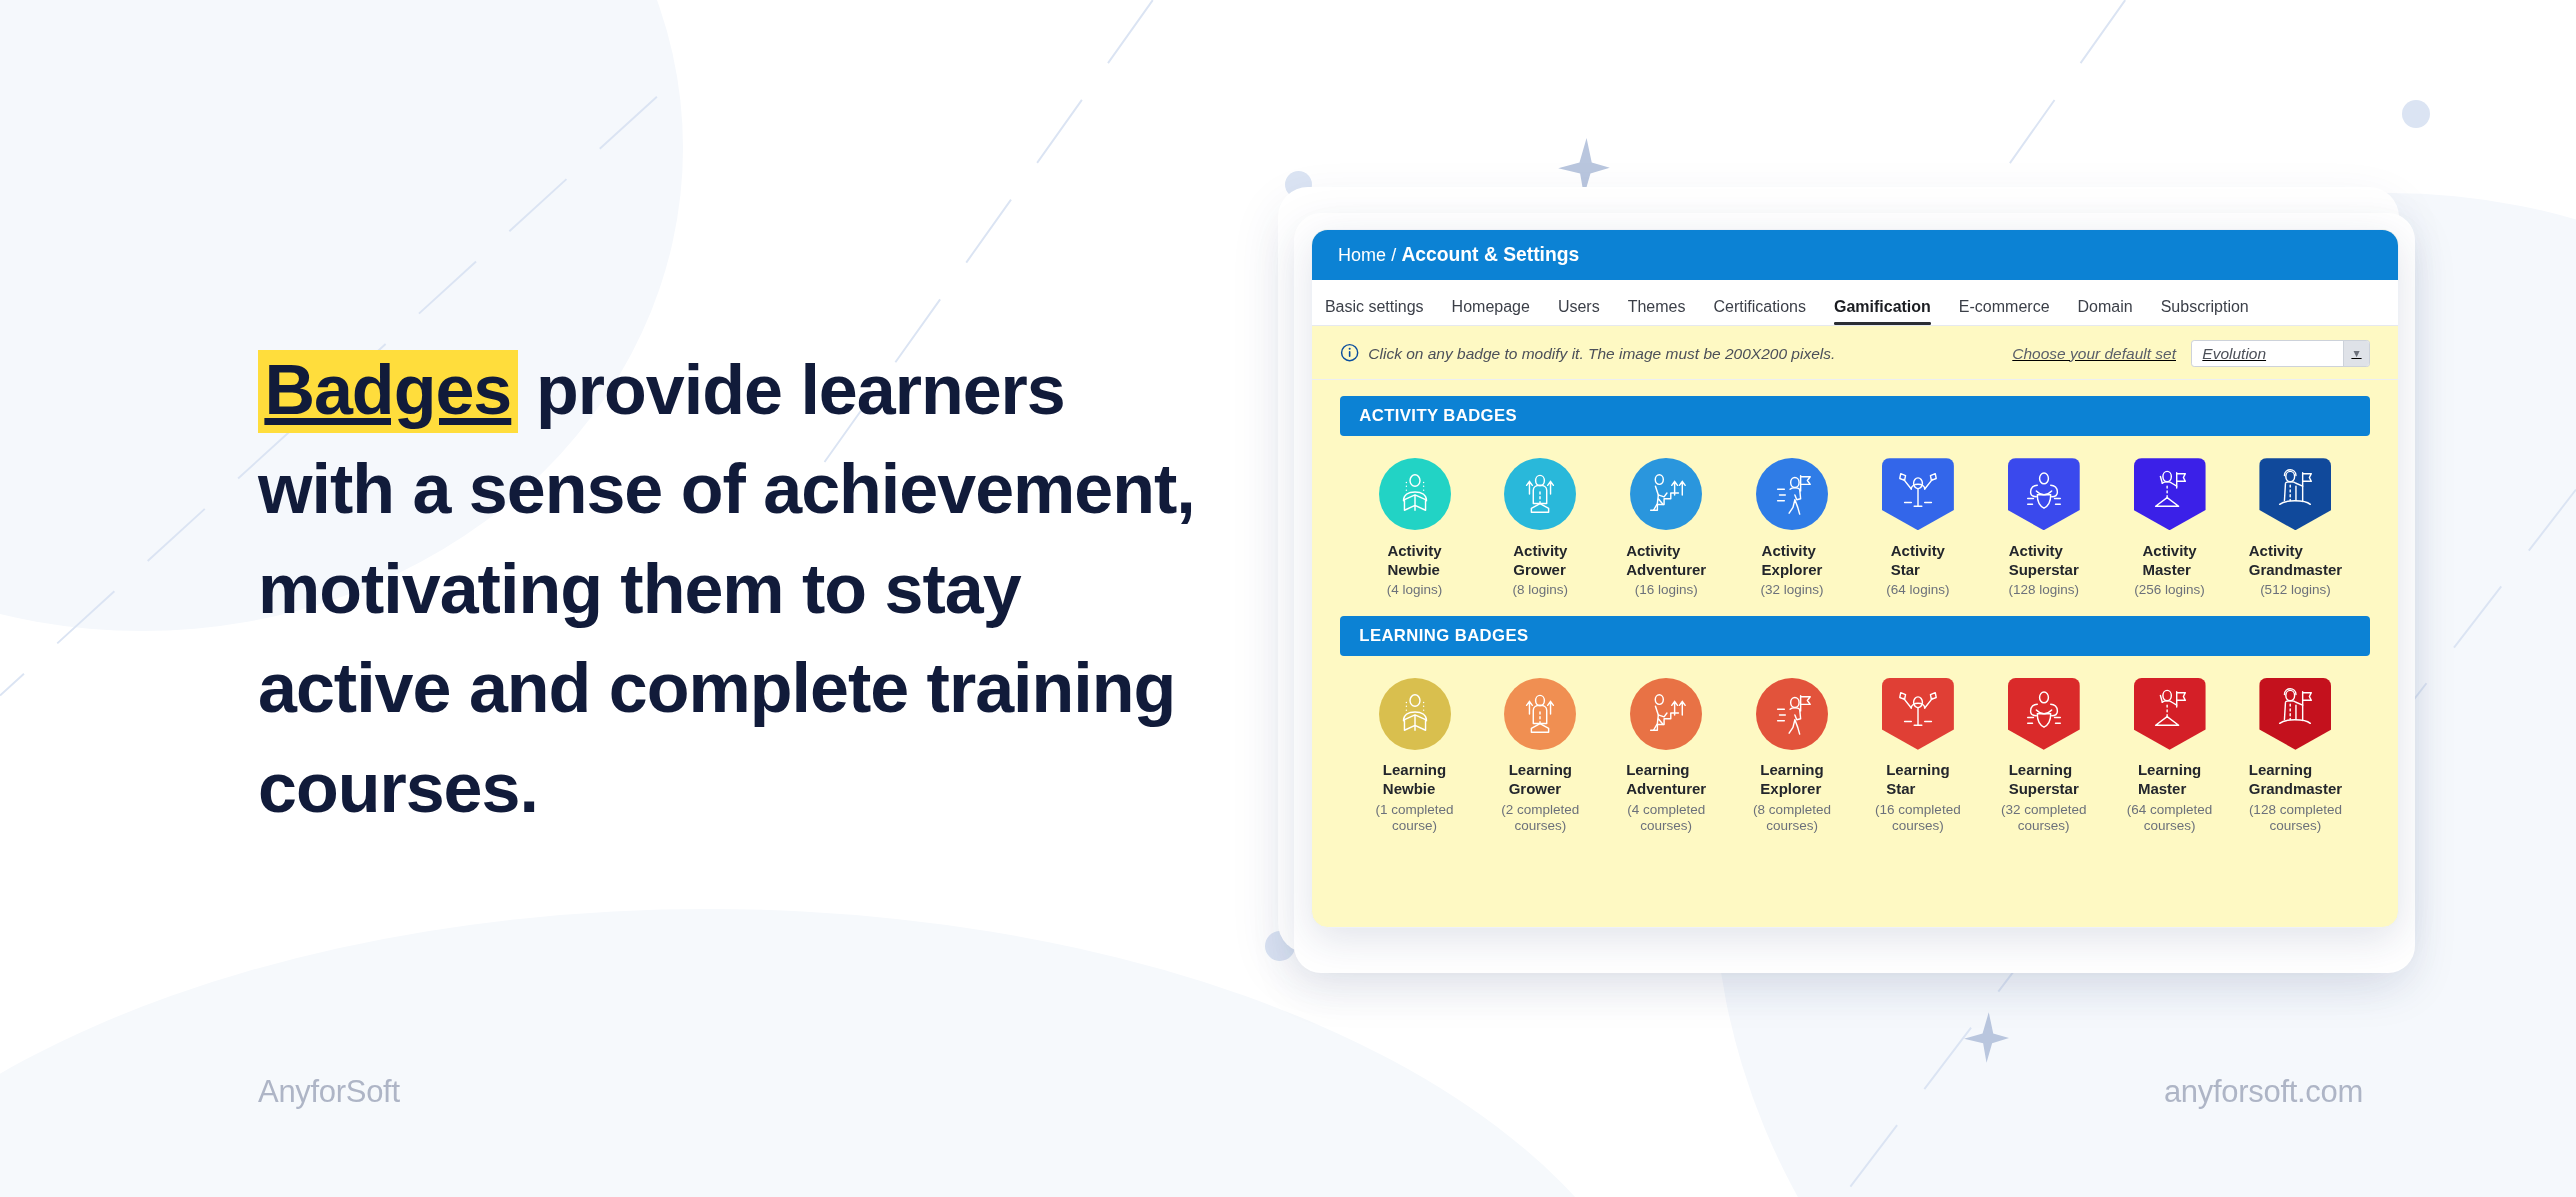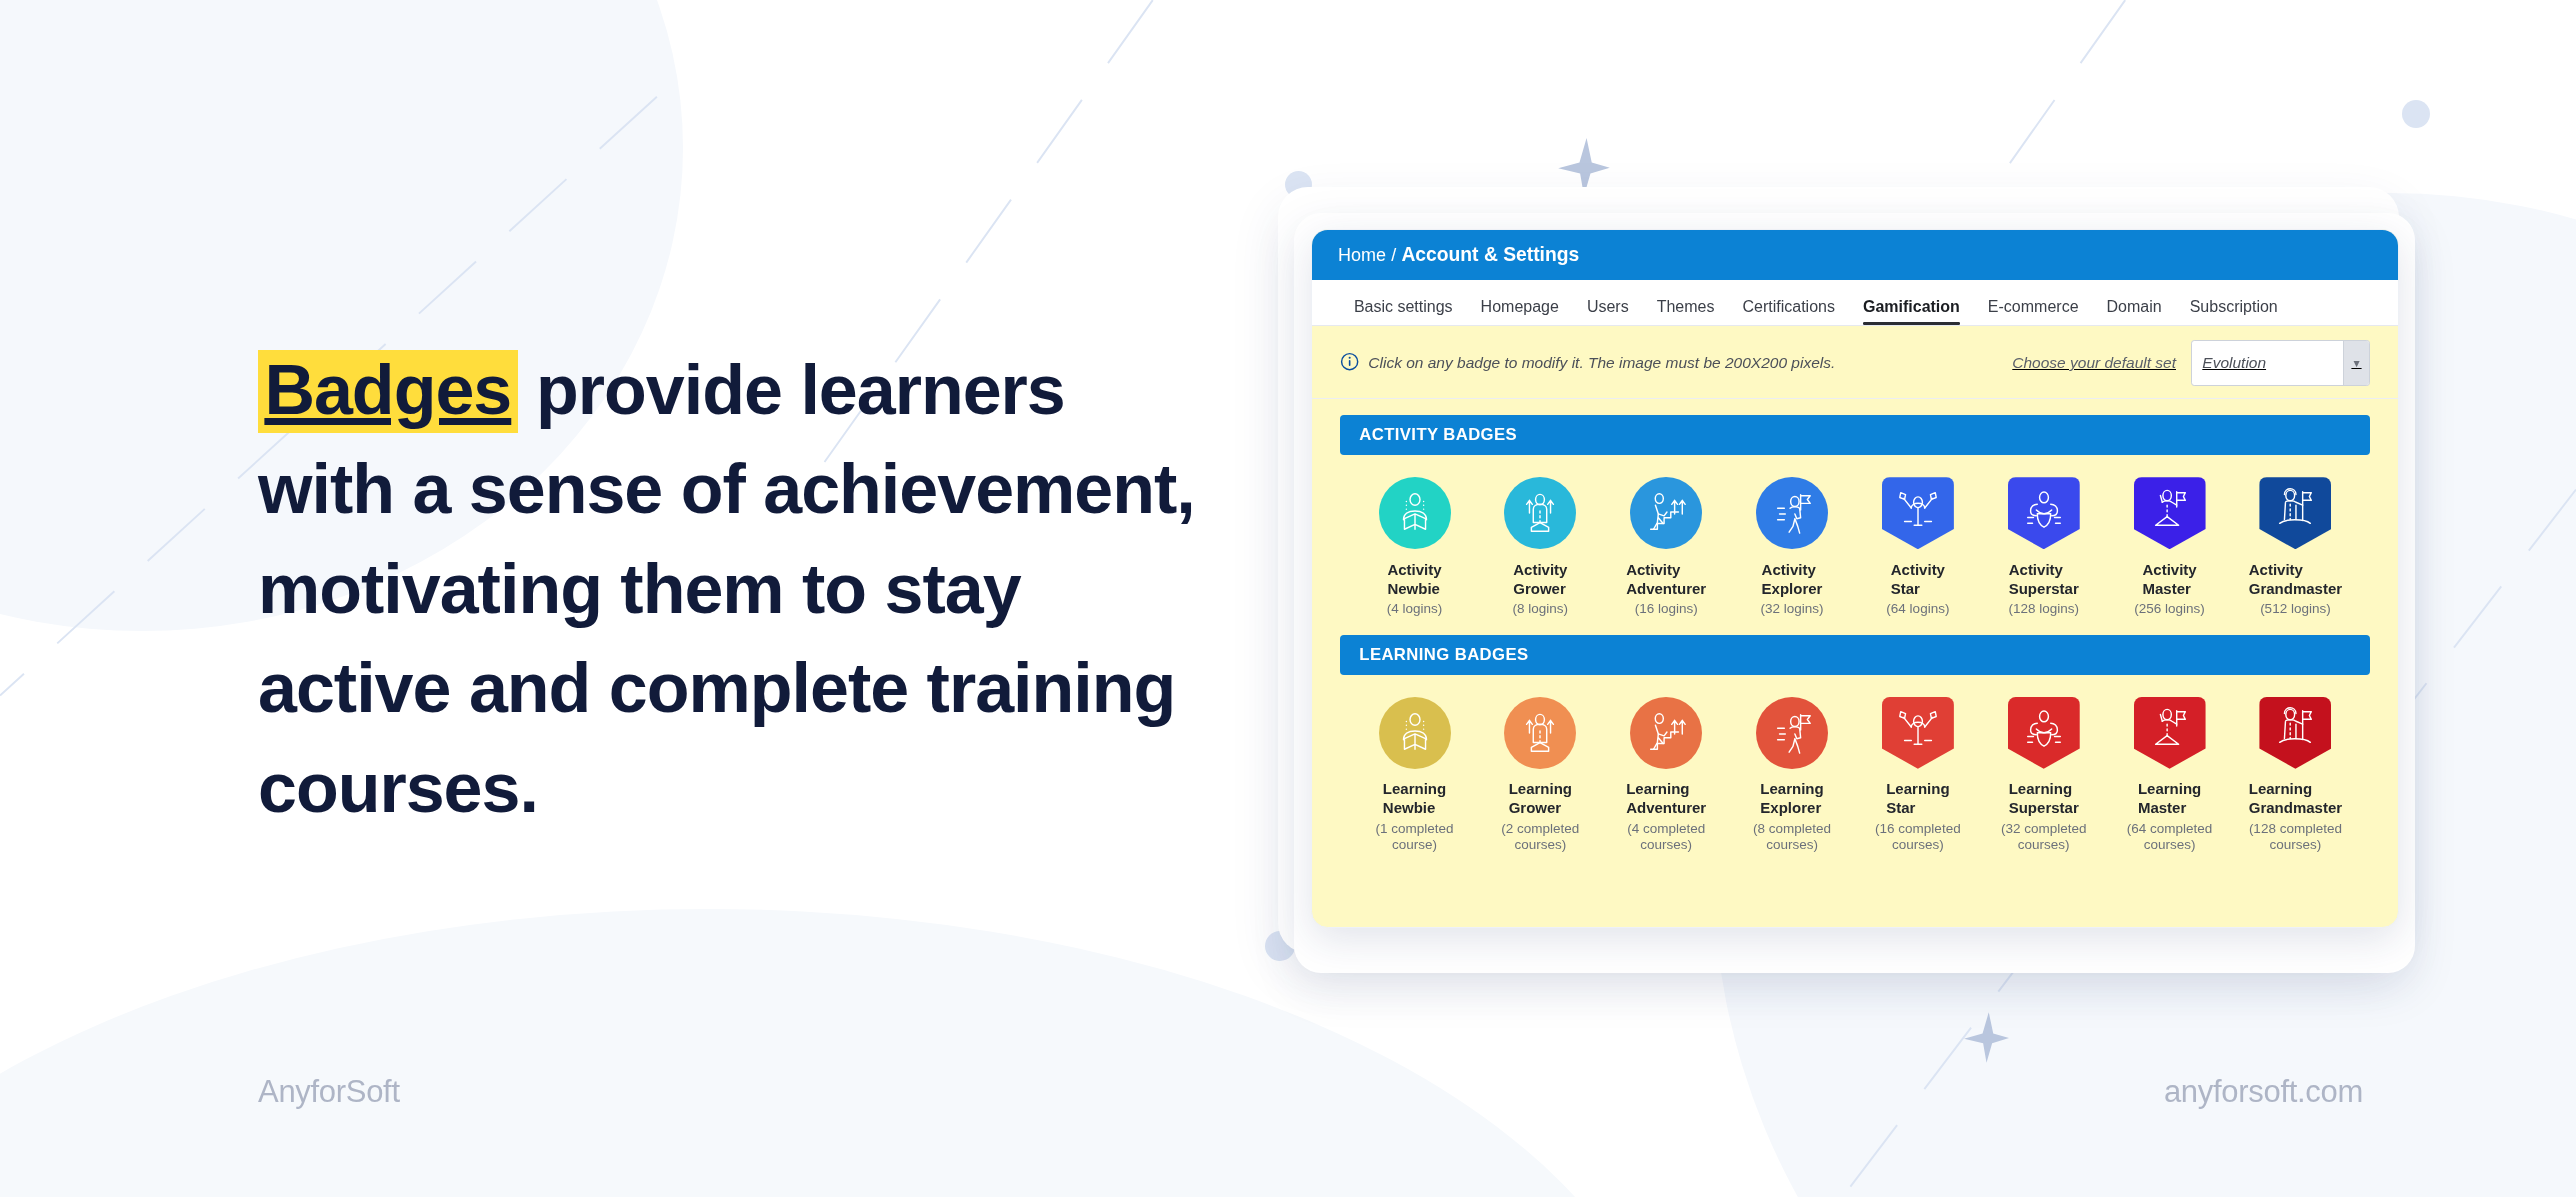--- a/index.html
+++ b/index.html
@@ -86,21 +86,21 @@
     height:50px; background:#0c82d4;
     display:flex; align-items:center;
     padding:0 26px;
   }
   .crumb{ font-size:18px; color:#ffffff; }
   .crumb-sep{ font-size:18px; color:#ffffff; margin:0 5.2px; }
   .crumb-current{ font-size:19.3px; color:#ffffff; font-weight:700; }
 
   .tabs{
     display:flex; align-items:flex-end; gap:0;
-    padding:0 38px; height:46px;
+    padding:0 9px; height:46px;
     border-bottom:0.6px solid #e6e9ef; background:#fff;
   }
   .tab{
     font-size:16px; color:#3b3f48; padding:0 14px 9px 14px;
     position:relative; white-space:nowrap;
   }
   .tab:first-child{ padding-left:3.9px; }
   .tab.active{ font-weight:700; color:#1b1d22; }
   .tab.active:after{
     content:""; position:absolute; left:14px; right:14px; bottom:0;
@@ -114,21 +114,21 @@
   }
   .info-icon{ margin-right:9px; flex:0 0 auto; }
   .info-text{
     font-size:15.5px; color:#4c5059; font-style:italic;
   }
   .infobar-right{ margin-left:auto; display:flex; align-items:center; gap:15px;text-decoration:underline; }
   .select-label{ font-size:15.5px; color:#5a5f69; font-style:italic; }
   .select-box{
     display:flex; align-items:stretch;
     border:0.6px solid #cdd2da; border-radius:3.2px;
-    height:46px; width:179px; overflow:hidden; background:#fff;
+    height:27px; width:179px; overflow:hidden; background:#fff;
   }
   .select-value{
     flex:1; display:flex; align-items:center;
     padding-left:10.3px; font-size:15.5px; color:#4c5059; font-style:italic;
   }
   .select-arrow{
     width:26px; background:#dfe2e8; border-left:0.6px solid #cdd2da;
     display:flex; align-items:center; justify-content:center;
     color:#6d727c; font-size:10.3px;
   }

